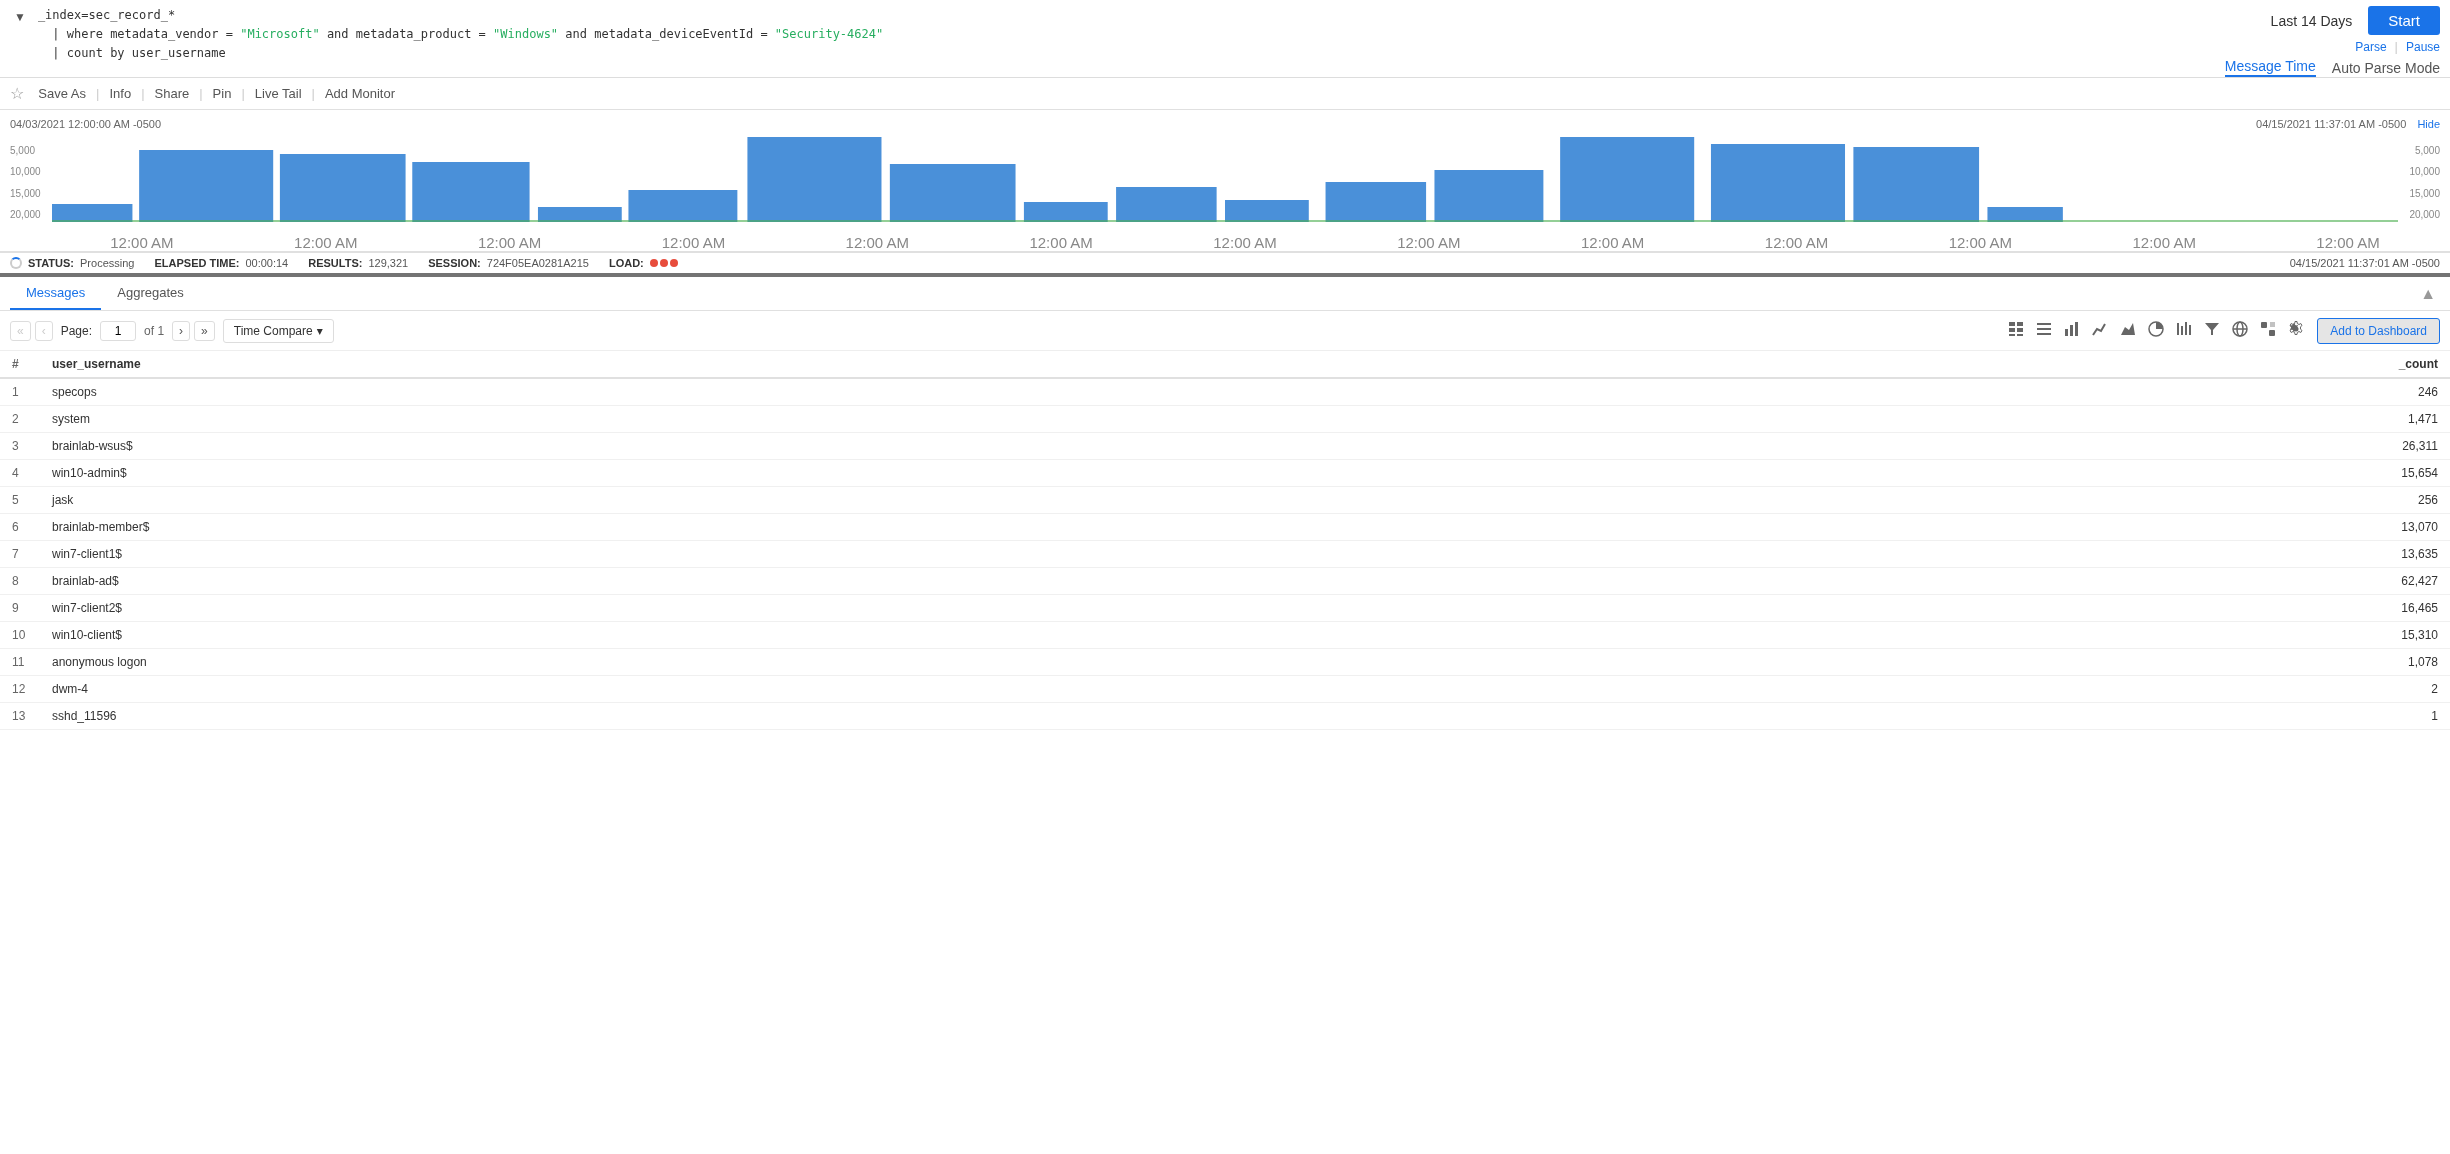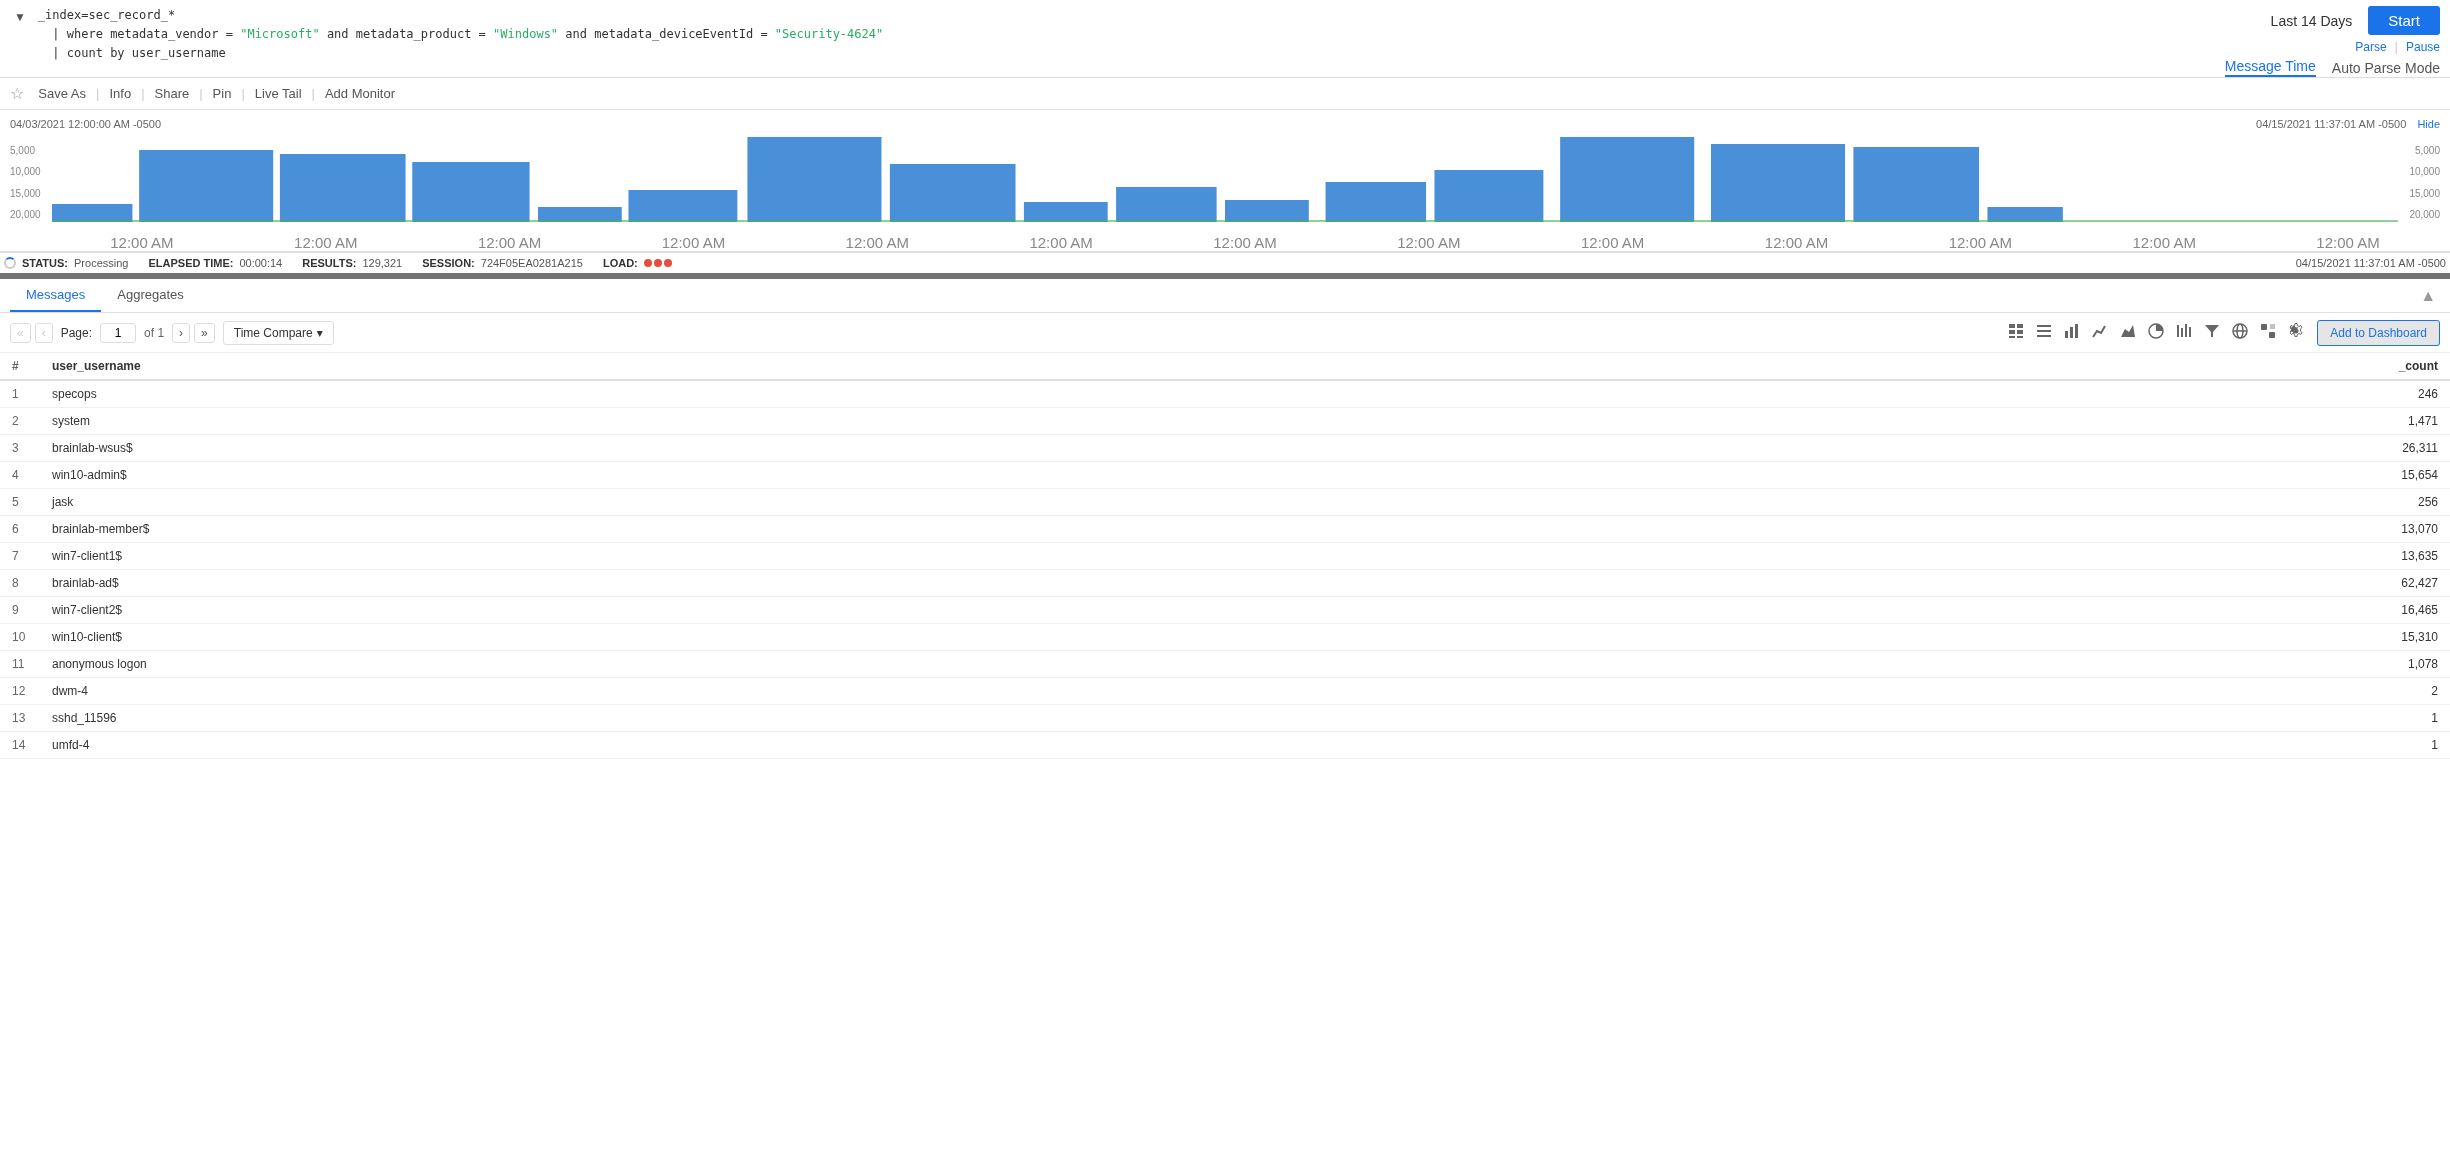--- a/index.html
+++ b/index.html
@@ -92,22 +92,22 @@
     }
     .chart-right-y {
       position: absolute; right: 0; top: 0; height: 100%; display: flex; flex-direction: column-reverse; justify-content: space-between; font-size: 10px; color: #888; padding: 2px 0; text-align: right;
       width: 40px;
     }
 
     
     .status-bar {
       background: #fff;
       border-top: 1px solid #e0e0e0;
-      border-bottom: 6px solid #737373;
-      padding: 4px 4px;
+      border-bottom: 4px solid #737373;
+      padding: 4px 10px;
       display: flex;
       justify-content: space-between;
       align-items: center;
       font-size: 11px;
       color: #555;
     }
     .status-left { display: flex; align-items: center; gap: 6px; }
     .status-spinner { width: 12px; height: 12px; border: 2px solid #ccc; border-top-color: #1a73e8; border-radius: 50%; display: inline-block; animation: spin 1s linear infinite; }
     @keyframes spin { to { transform: rotate(360deg); } }
     .status-key { font-weight: 600; color: #333; }
@@ -485,22 +485,17 @@
             <tr>
       <td class="col-num">12</td>
       <td>dwm-4</td>
       <td class="col-count">2</td>
     </tr>
             <tr>
       <td class="col-num">13</td>
       <td>sshd_11596</td>
       <td class="col-count">1</td>
     </tr>
-            <tr>
-      <td class="col-num">14</td>
-      <td>umfd-4</td>
-      <td class="col-count">1</td>
-    </tr>
           </tbody>
       </table>
     </div>
   </div>
 </div>
 
 </body></html>

